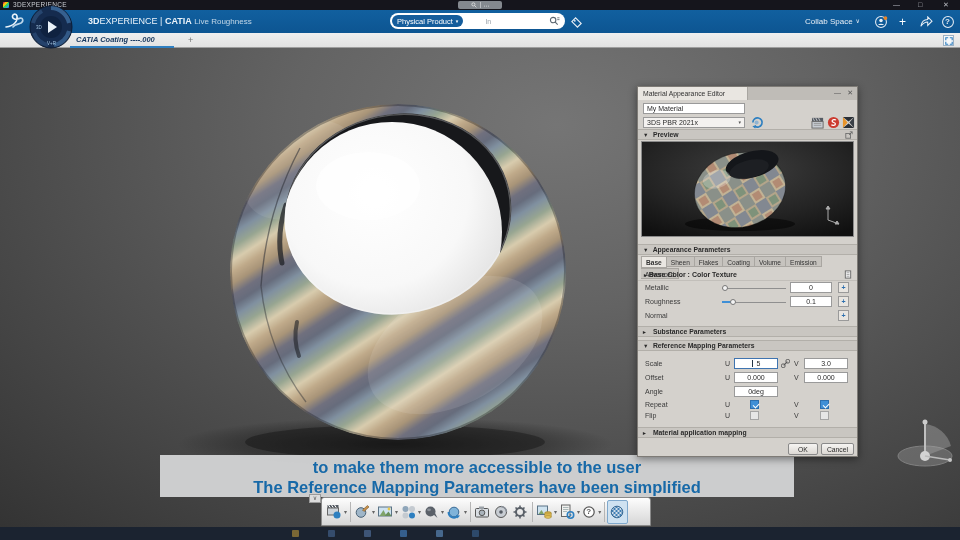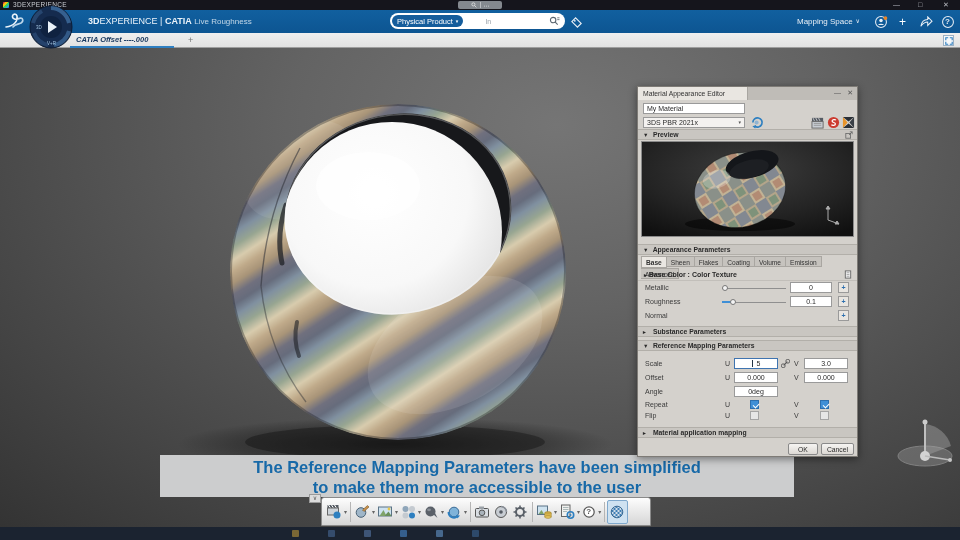--- a/index.html
+++ b/index.html
@@ -178,22 +178,22 @@
         <line x1="925" y1="456" x2="925" y2="423" stroke="#d5d5d5" stroke-width="2"></line>
         <circle cx="925" cy="422" r="2.5" fill="#e3e3e3"></circle>
         <circle cx="925" cy="456" r="5" fill="#ececec"></circle>
         <line x1="925" y1="456" x2="950" y2="460" stroke="#cfcfcf" stroke-width="1.5"></line>
         <circle cx="950" cy="460" r="2" fill="#dedede"></circle>
       </g>
     </svg>
   </div>
 
   <div class="abs" id="caption">
+    <div>to make them more accessible to the user</div>
     <div>The Reference Mapping Parameters have been simplified</div>
-    <div>to make them more accessible to the user</div>
   </div>
 
   <div class="abs" id="tb-handle">∨</div>
   <div class="abs" id="toolbar">
     <span class="tool">
       <svg width="17" height="16" viewBox="0 0 16 16">
           <rect x="1" y="1" width="11" height="3" fill="#555b63"></rect>
           <path d="M2,1 l2,3 M5,1 l2,3 M8,1 l2,3" stroke="#fff" stroke-width="1"></path>
           <rect x="1" y="4" width="11" height="7" fill="#ccd2d8" stroke="#666"></rect>
           <circle cx="10.5" cy="11" r="3.5" fill="#2d7fc0"></circle>
@@ -351,21 +351,21 @@
           </svg>
       </span>
     </div>
     <span class="abs" id="tagico">
       <svg width="13" height="13" viewBox="0 0 14 14">
           <path d="M2,6 L6,2 L12,8 L8,12 Z" fill="none" stroke="#e8eef5" stroke-width="1.3"></path>
           <circle cx="5.2" cy="5.2" r="1" fill="#e8eef5"></circle>
         </svg>
     </span>
     <div class="abs" id="collab">
-      <span>Mapping Space</span>
+      <span>Collab Space</span>
       <span style="font-size:6px;">∨</span>
     </div>
     <span class="abs abico" style="right:72px;">
       <svg width="14" height="14" viewBox="0 0 16 16">
           <circle cx="8" cy="8" r="6.2" fill="none" stroke="#e8eef5" stroke-width="1.2"></circle>
           <circle cx="8" cy="6.3" r="2" fill="#e8eef5"></circle>
           <path d="M4.5,11.5 a4,3 0 0 1 7,0" fill="#e8eef5"></path>
           <circle cx="13" cy="3.5" r="2.2" fill="#e8852a"></circle>
         </svg>
     </span>
@@ -377,21 +377,21 @@
     </span>
     <span class="abs abico" style="right:5px;">
       <svg width="14" height="14" viewBox="0 0 16 16">
           <circle cx="8" cy="8" r="6.2" fill="none" stroke="#e8eef5" stroke-width="1.2"></circle>
         </svg>
       <span style="position:absolute;font-size:8px;color:#e8eef5;font-weight:bold;">?</span>
     </span>
   </div>
 
   <div class="abs" id="tabstrip">
-    <span class="abs" id="activetab">CATIA Offset ----.000</span>
+    <span class="abs" id="activetab">CATIA Coating ----.000</span>
     <span class="abs" id="tabline"></span>
     <span class="abs" id="addtab">+</span>
     <span class="abs" id="expandico">
       <svg width="8" height="8" viewBox="0 0 10 10">
           <path d="M1,4 V1 H4 M6,1 H9 V4 M9,6 V9 H6 M4,9 H1 V6" fill="none" stroke="#2f7fc1" stroke-width="1.4"></path>
         </svg>
     </span>
   </div>
 
   <div class="abs" id="panel">

